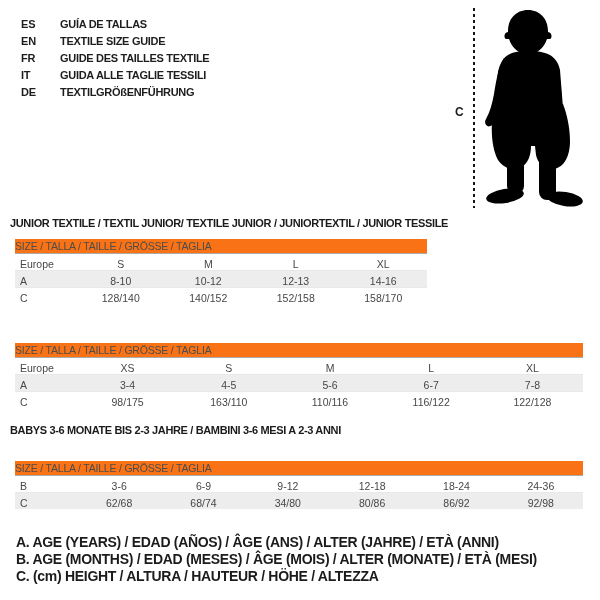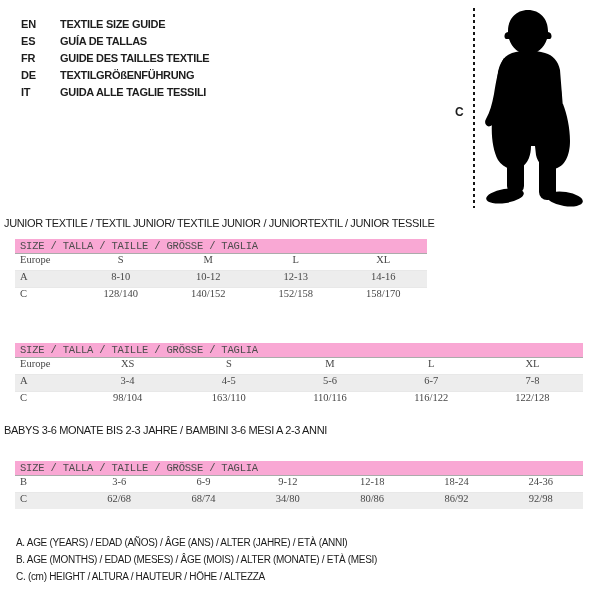--- a/index.html
+++ b/index.html
@@ -14,66 +14,66 @@
   .lang-title{font-size:11px;font-weight:bold;letter-spacing:-0.3px;}
   
   .dash-line{
     position:absolute;left:473px;top:8px;width:2px;height:200px;
     background:repeating-linear-gradient(to bottom,#151515 0 3px,transparent 3px 6px);
   }
   .figure-label{position:absolute;left:455px;top:105px;font-size:12px;font-weight:bold;}
   .baby-svg{position:absolute;left:482px;top:8px;width:106px;height:200px;}
   
   .sec-title{
-    position:absolute;left:4px;font-size:11px;font-weight:normal;letter-spacing:-0.35px;
+    position:absolute;left:10px;font-size:11px;font-weight:bold;letter-spacing:-0.35px;
     color:#1b1b1b;white-space:nowrap;line-height:15px;
   }
   .sub{font-size:7.5px;position:relative;top:2px;}
   
   .tbl{position:absolute;left:15px;font-size:10.5px;color:#474747;}
   .tbl.w1{width:412px;}
   .tbl.w2{width:568px;}
   .thead{
-    height:14px;line-height:14px;background:#f9a8d4;border-bottom:1px solid #ababab;
-    padding-left:5px;color:#4c4c4c;letter-spacing:-0.2px;font-size:10.5px;font-family:Liberation Mono, monospace;
+    height:14px;line-height:14px;background:#f97316;border-bottom:1px solid #ababab;
+    color:#4c4c4c;letter-spacing:-0.2px;font-size:10.5px;
   }
-  .tr{display:flex;height:16px;align-items:flex-start;border-bottom:1px solid #e8e8e8;font-family:Liberation Serif, serif;}
+  .tr{display:flex;height:16px;align-items:flex-end;border-bottom:1px solid #e8e8e8;}
   .tr:last-child{border-bottom:none;}
   .tr.alt{background:#ededed;}
   .tl{width:62px;padding-left:5px;box-sizing:border-box;}
   .tc{flex:1;text-align:center;}
   
   .footnotes{position:absolute;left:16px;top:534px;}
-  .fn{font-size:10px;font-weight:normal;line-height:17px;letter-spacing:-0.3px;color:#1b1b1b;white-space:nowrap;}
+  .fn{font-size:14px;font-weight:bold;line-height:17px;letter-spacing:-0.3px;color:#1b1b1b;white-space:nowrap;}
 </style>
 </head>
 <body>
 
 <div class="canvas">
 
   <div class="lang-block">
     <div class="lang-row">
+      <span class="lang-code">ES</span>
+      <span class="lang-title">GUÍA DE TALLAS</span>
+    </div>
+    <div class="lang-row">
       <span class="lang-code">EN</span>
       <span class="lang-title">TEXTILE SIZE GUIDE</span>
-    </div>
-    <div class="lang-row">
-      <span class="lang-code">ES</span>
-      <span class="lang-title">GUÍA DE TALLAS</span>
     </div>
     <div class="lang-row">
       <span class="lang-code">FR</span>
       <span class="lang-title">GUIDE DES TAILLES TEXTILE</span>
     </div>
     <div class="lang-row">
+      <span class="lang-code">IT</span>
+      <span class="lang-title">GUIDA ALLE TAGLIE TESSILI</span>
+    </div>
+    <div class="lang-row">
       <span class="lang-code">DE</span>
       <span class="lang-title">TEXTILGRÖßENFÜHRUNG</span>
-    </div>
-    <div class="lang-row">
-      <span class="lang-code">IT</span>
-      <span class="lang-title">GUIDA ALLE TAGLIE TESSILI</span>
     </div>
   </div>
 
   <div class="dash-line"></div>
   <div class="figure-label">C</div>
   <svg class="baby-svg" viewBox="0 0 106 200" xmlns="http://www.w3.org/2000/svg">
     <g fill="#000000">
       <path d="M46,2 C34,2 26,11 26,23 L26,24 C22,24 21,31 25,31 L27,31 C30,40 37,46 46,46 C55,46 62,40 65,31 L67,31 C71,31 70,24 66,24 L66,23 C66,11 58,2 46,2 Z"></path>
       <path d="M30,45 C22,48 18,55 16,64 L12,100 L81,100 L78,62 C76,53 71,47 63,45 C53,42 40,42 30,45 Z"></path>
       <path d="M22,50 C16,60 14,74 12,86 C10,96 8,104 4,111 C1,116 6,121 10,117 C15,110 17,100 19,90 C21,78 24,64 29,55 Z"></path>
@@ -125,21 +125,21 @@
     <div class="tr alt">
       <span class="tl">A</span>
       <span class="tc">3-4</span>
       <span class="tc">4-5</span>
       <span class="tc">5-6</span>
       <span class="tc">6-7</span>
       <span class="tc">7-8</span>
     </div>
     <div class="tr">
       <span class="tl">C</span>
-      <span class="tc">98/104</span>
+      <span class="tc">98/175</span>
       <span class="tc">163/110</span>
       <span class="tc">110/116</span>
       <span class="tc">116/122</span>
       <span class="tc">122/128</span>
     </div>
   </div>
 
   <div class="sec-title" style="top:423px;">
     <div>BABYS 3-6 MONATE BIS 2-3 JAHRE / BAMBINI 3-6 MESI A 2-3 ANNI</div>
   </div>

